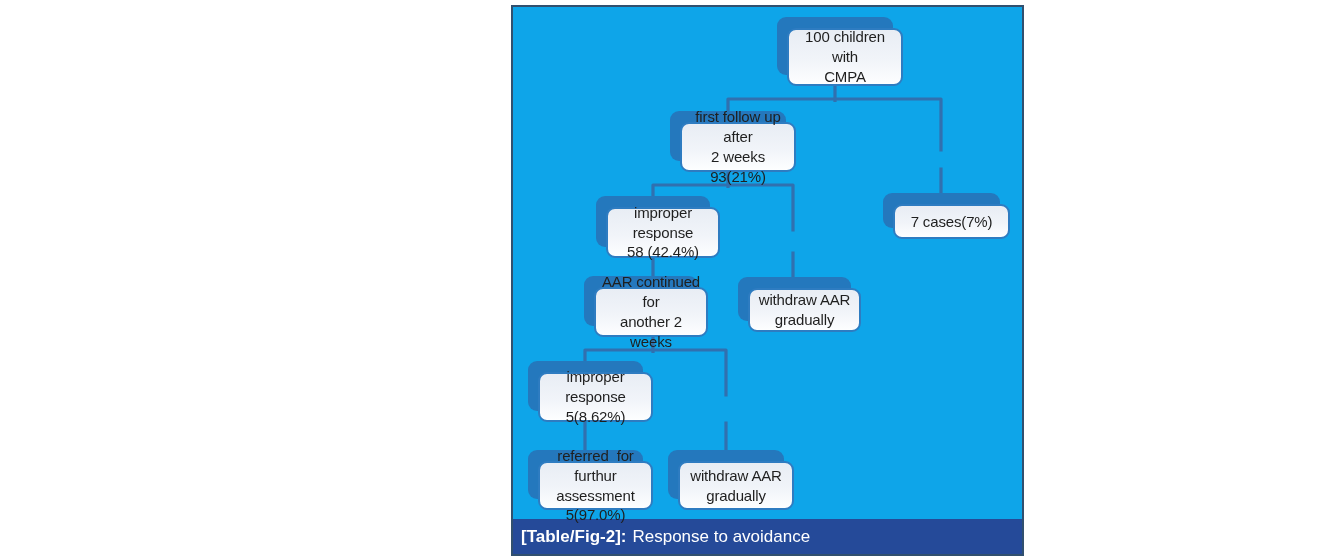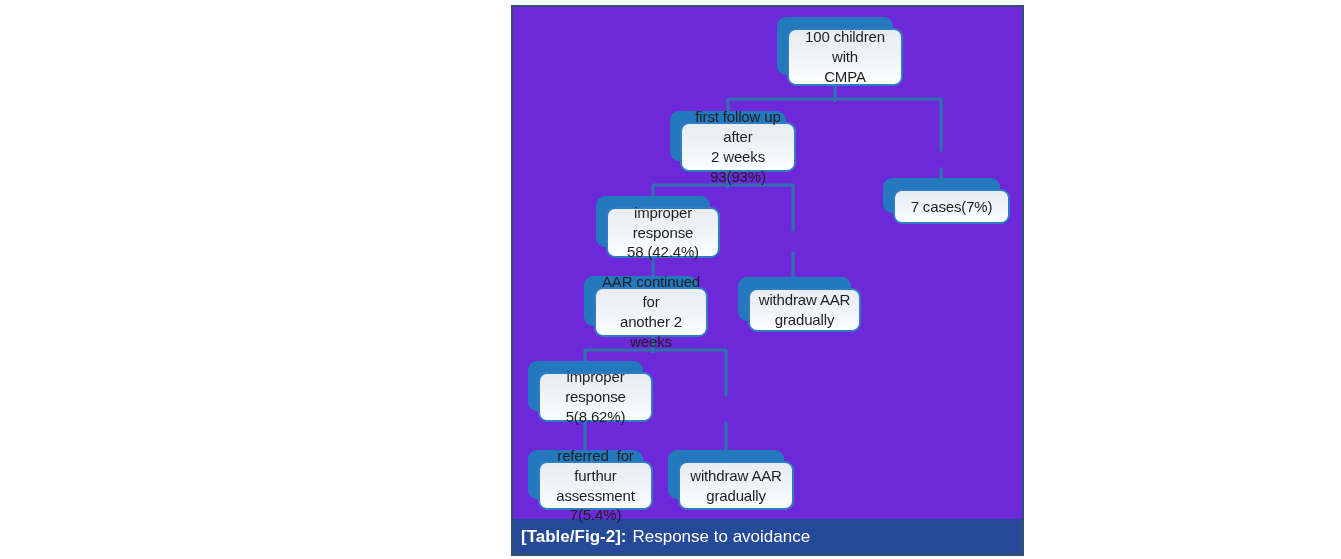--- a/index.html
+++ b/index.html
@@ -11,21 +11,21 @@
     overflow: hidden;
   }
   .page { position: absolute; inset: 0; }
 
   
   .figure-frame {
     position: absolute;
     left: 511px; top: 5px;
     width: 513px; height: 551px;
     border: 2px solid #31506F;
-    background: #6d28d9;
+    background: #0ea5e9;
     box-sizing: border-box;
     z-index: 0;
   }
 
   
   .caption-band {
     position: absolute;
     left: 0; right: 0; bottom: 0;
     height: 35px;
     background: #254A99;
@@ -108,35 +108,35 @@
     <div class="box">
       <span class="box-label">100 children with
 CMPA</span>
     </div>
   </div>
 
   <div class="node" style="left:680px; top:122px; width:116px; height:50px;">
     <div class="shadow"></div>
     <div class="box">
       <span class="box-label">first follow up after
-2 weeks 93(93%)</span>
+2 weeks 93(21%)</span>
     </div>
   </div>
 
 
   <div class="node" style="left:606px; top:207px; width:114px; height:51px;">
     <div class="shadow"></div>
     <div class="box">
       <span class="box-label">improper response
 58 (42.4%)</span>
     </div>
   </div>
 
 
-  <div class="node" style="left:893px; top:189px; width:117px; height:35px;">
+  <div class="node" style="left:893px; top:204px; width:117px; height:35px;">
     <div class="shadow"></div>
     <div class="box">
       <span class="box-label">7 cases(7%)</span>
     </div>
   </div>
 
   <div class="node" style="left:594px; top:287px; width:114px; height:50px;">
     <div class="shadow"></div>
     <div class="box">
       <span class="box-label">AAR continued for
@@ -158,21 +158,21 @@
       <span class="box-label">improper response
 5(8.62%)</span>
     </div>
   </div>
 
 
   <div class="node" style="left:538px; top:461px; width:115px; height:49px;">
     <div class="shadow"></div>
     <div class="box">
       <span class="box-label">referred  for furthur
-assessment 7(5.4%)</span>
+assessment 5(97.0%)</span>
     </div>
   </div>
 
   <div class="node" style="left:678px; top:461px; width:116px; height:49px;">
     <div class="shadow"></div>
     <div class="box">
       <span class="box-label">withdraw AAR
 gradually</span>
     </div>
   </div>

